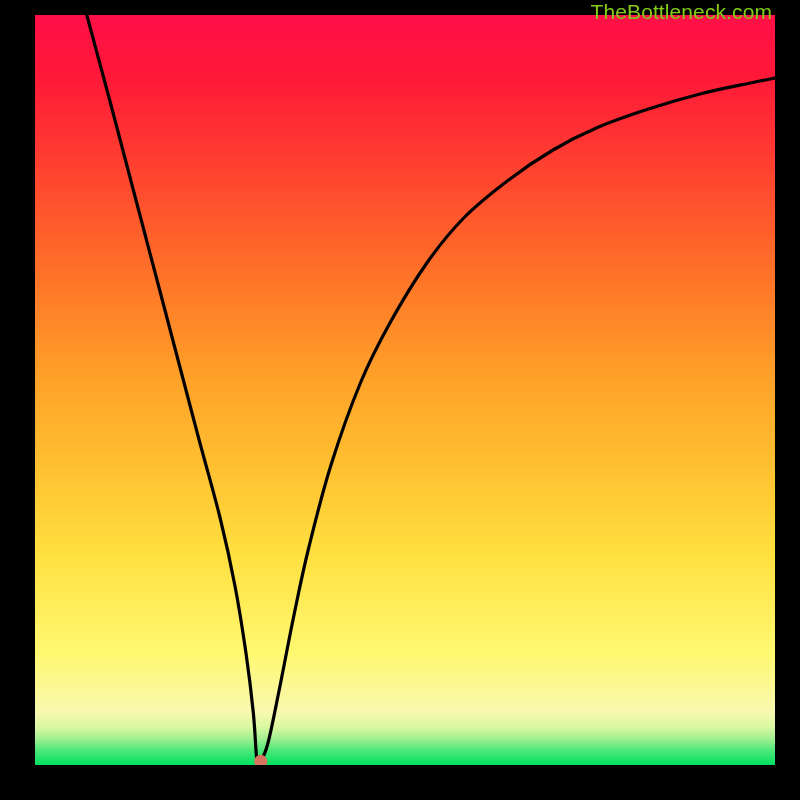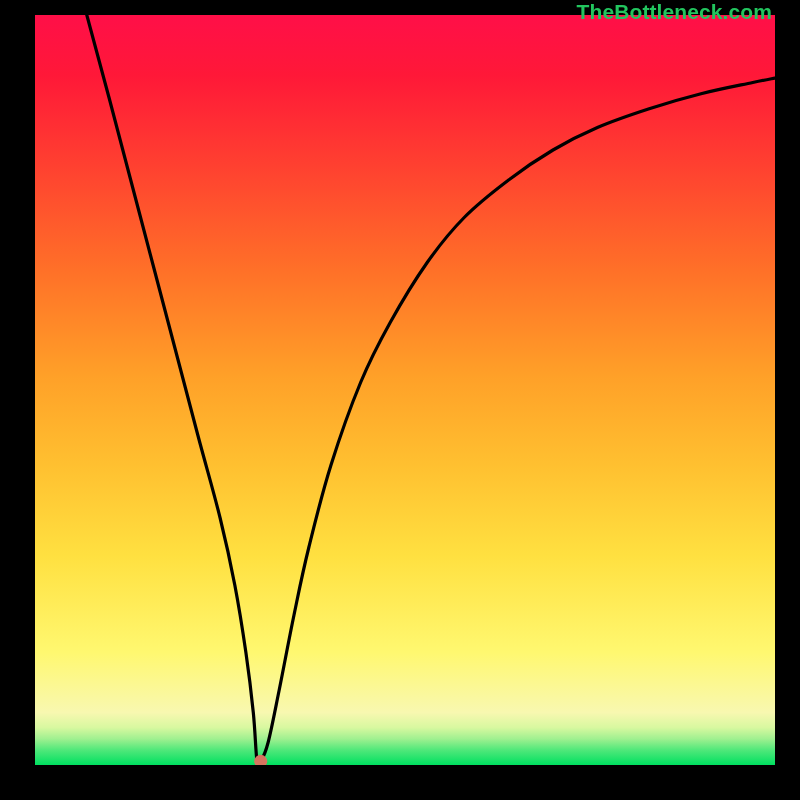--- a/index.html
+++ b/index.html
@@ -38,24 +38,24 @@
   .curve-svg {
     position: absolute;
     inset: 0;
     width: 100%;
     height: 100%;
   }
   .watermark {
     position: absolute;
     top: 0px;
     right: 28px;
-    color: #22c55e;
+    color: #84cc16;
     font-family: Arial, Helvetica, sans-serif;
     font-size: 21px;
-    font-weight: 700;
+    font-weight: 400;
     letter-spacing: 0.1px;
   }
 </style>
 </head>
 <body>
 
 <div class="frame">
   <div class="plot-area">
     <div class="gradient-bg"></div>
     <svg class="curve-svg" viewBox="0 0 740 750" preserveAspectRatio="none">

